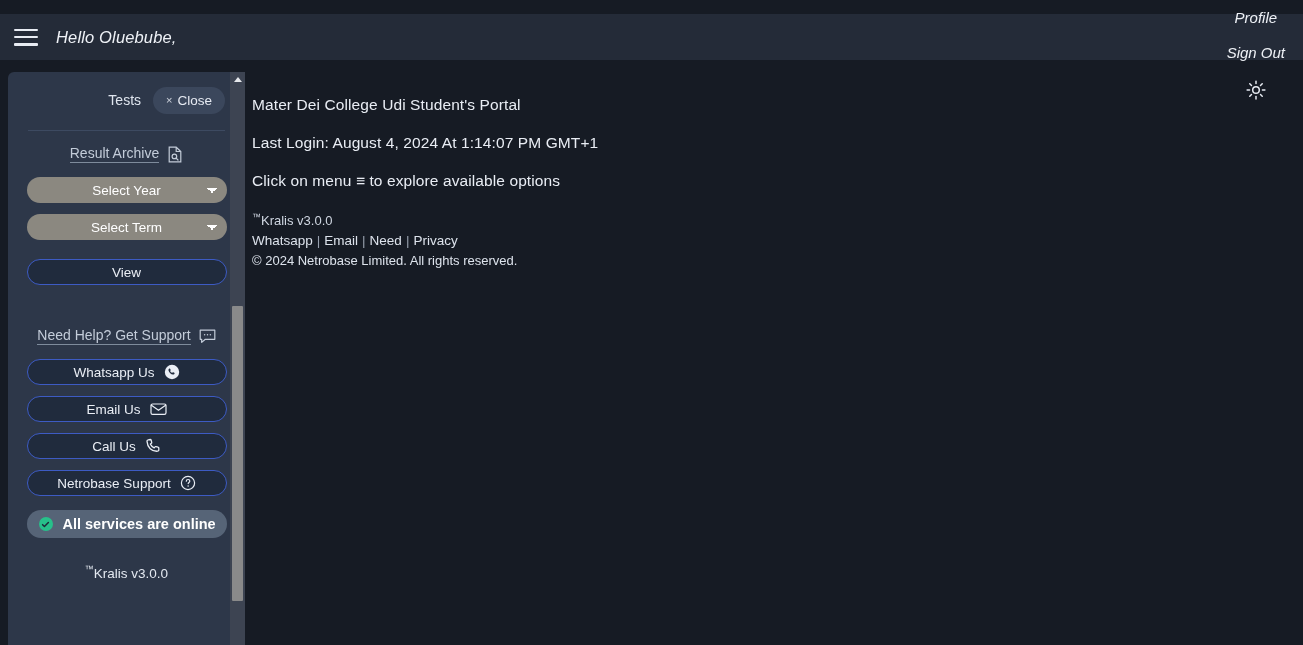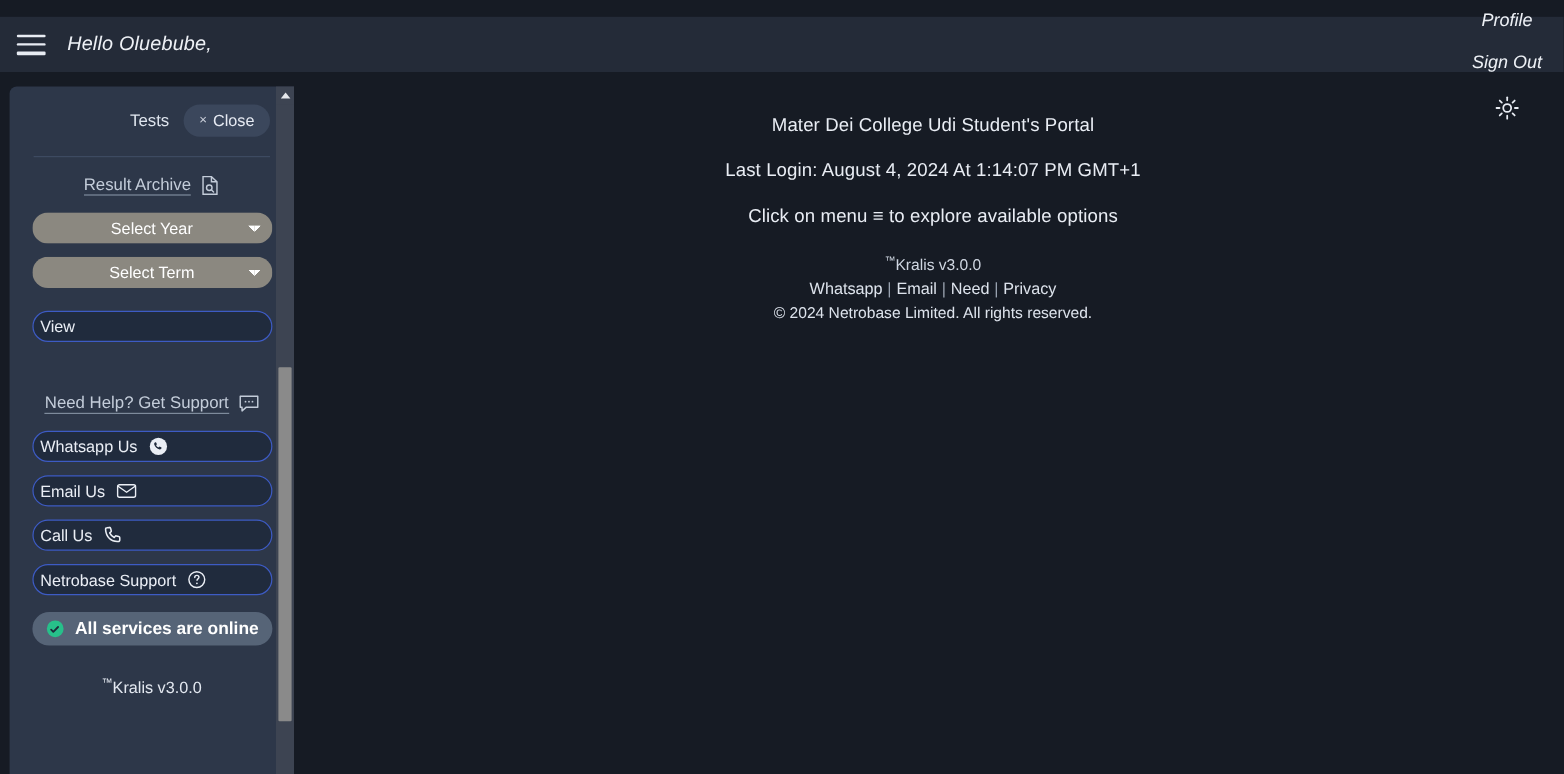--- a/index.html
+++ b/index.html
@@ -100,21 +100,21 @@
       linear-gradient(135deg, #ffffff 50%, transparent 50%);
     background-position:
       calc(100% - 15px) 11px,
       calc(100% - 10px) 11px;
     background-size: 5px 5px, 5px 5px;
     background-repeat: no-repeat;
     text-align-last: center;
   }
 
   .obtn {
-    display: flex; align-items: center; gap: 9px;
+    display: flex; align-items: center; justify-content: center; gap: 9px;
     width: 200px; height: 26px; margin: 0 auto 11px auto;
     background: #202b3d; color: #eaeef5;
     border: 1px solid #3d5bc4; border-radius: 13px;
     font-size: 13.5px; cursor: pointer;
     font-family: "Liberation Sans", sans-serif;
   }
   .obtn svg { display: block; }
 
   .status-pill {
     display: flex; align-items: center; gap: 10px;
@@ -156,21 +156,21 @@
     position: absolute; left: 2px; top: 234px;
     width: 11px; height: 295px;
     background: #8a8a8a; border-radius: 1px; cursor: pointer;
   }
 
   
   .main {
     position: absolute; left: 252px; top: 60px;
     width: 1051px; height: 508px;
     padding-top: 36px;
-    text-align: center;
+    text-align: left;
   }
   .m-line {
     color: #e9edf4; font-size: 15.5px; margin: 0 0 20px 0;
     letter-spacing: .1px;
   }
   .m-line:nth-of-type(3) { margin-bottom: 22px; }
 
   .foot-ver {
     color: #cfd6e1; font-size: 13px; margin: 0 0 5px 0;
   }

